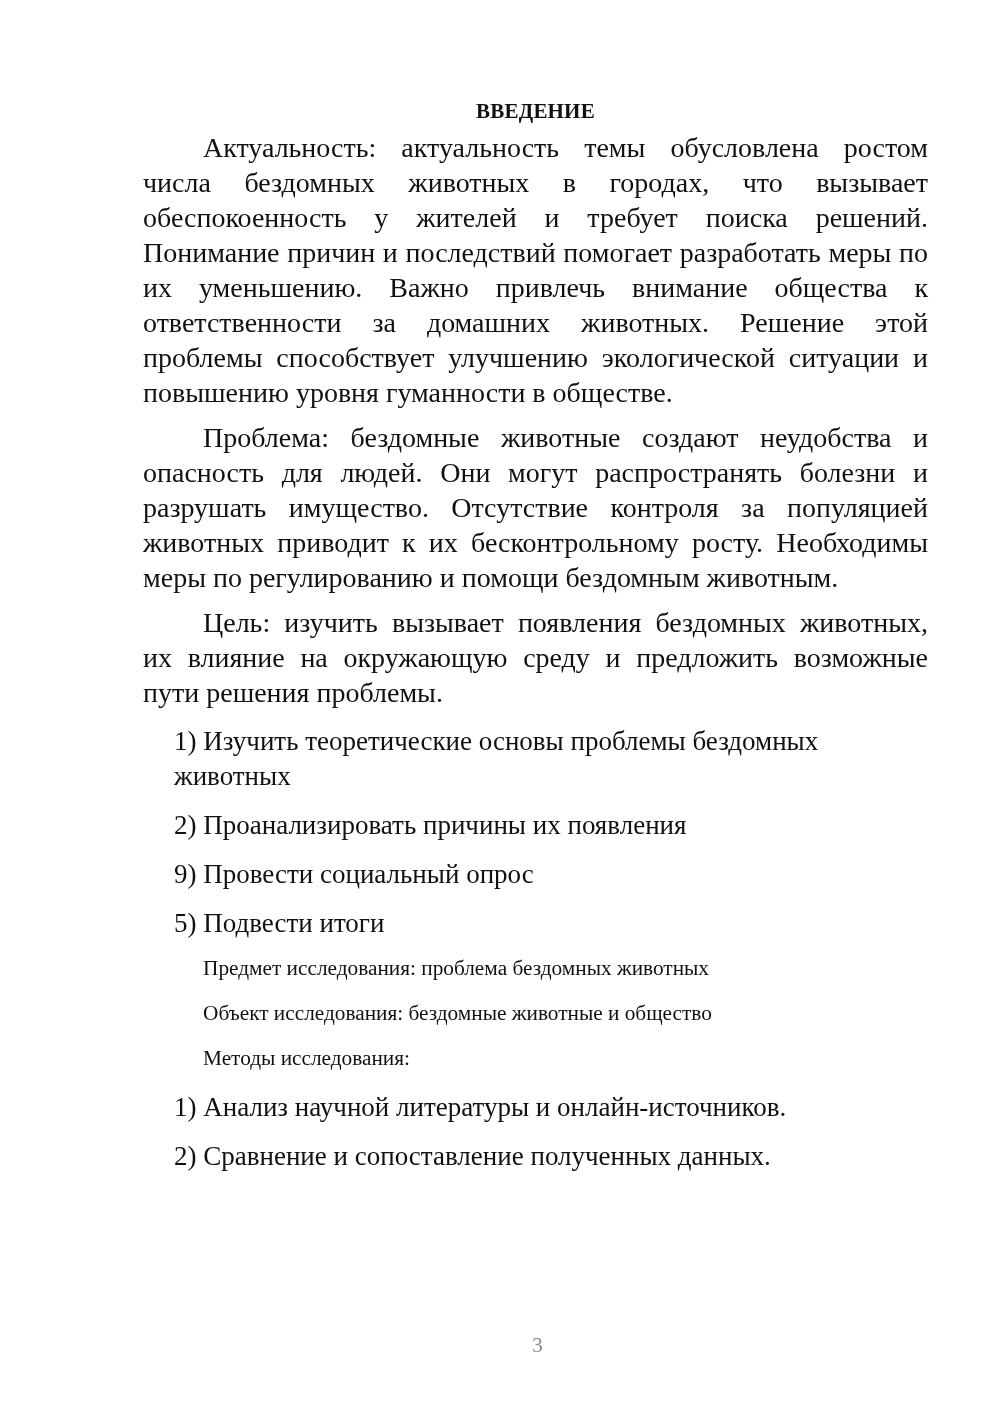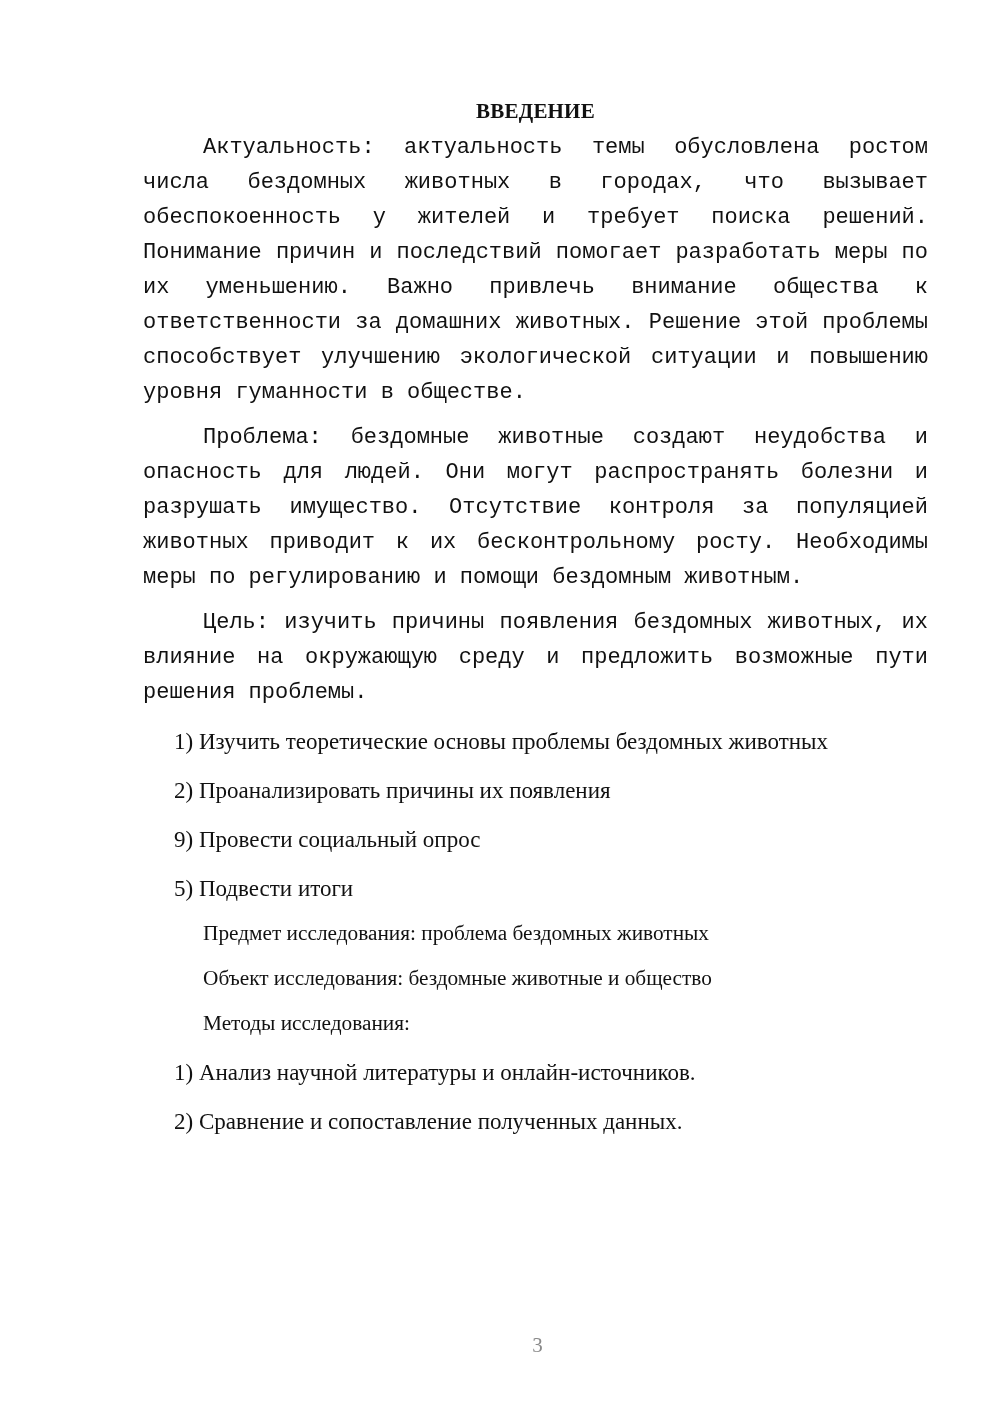--- a/index.html
+++ b/index.html
@@ -29,35 +29,34 @@
     }
     .title {
       text-align: center;
       font-weight: bold;
       font-size: 21px;
       line-height: 30px;
       margin: 0 0 4px 0;
       letter-spacing: 0.2px;
     }
     .para {
-      font-size: 22px;
+      font-size: 28px;
       line-height: 35px;
       text-align: justify;
       text-indent: 60px;
       margin: 0 0 10px 0;
-      font-family: Liberation Mono, monospace;
     }
     .plain {
       font-size: 21.3px;
       line-height: 35px;
       text-indent: 60px;
       margin: 0 0 10px 0;
     }
     .list-item {
-      font-size: 23px;
+      font-size: 27px;
       line-height: 35px;
       padding-left: 31px;
       margin: 14px 0 10px 0;
     }
     .page-number {
       position: absolute;
       top: 1333px;
       left: 0;
       width: 1075px;
       text-align: center;
@@ -67,21 +66,21 @@
   </style>
 </head>
 <body>
 
 <div class="page">
   <div class="content">
     <div class="title">ВВЕДЕНИЕ</div>
 
     <p class="para">Актуальность: актуальность темы обусловлена ростом числа бездомных животных в городах, что вызывает обеспокоенность у жителей и требует поиска решений. Понимание причин и последствий помогает разработать меры по их уменьшению. Важно привлечь внимание общества к ответственности за домашних животных. Решение этой проблемы способствует улучшению экологической ситуации и повышению уровня гуманности в обществе.</p>
     <p class="para">Проблема: бездомные животные создают неудобства и опасность для людей. Они могут распространять болезни и разрушать имущество. Отсутствие контроля за популяцией животных приводит к их бесконтрольному росту. Необходимы меры по регулированию и помощи бездомным животным.</p>
-    <p class="para">Цель: изучить причины появления бездомных животных, их влияние на окружающую среду и предложить возможные пути решения проблемы.</p>
+    <p class="para">Цель: изучить вызывает появления бездомных животных, их влияние на окружающую среду и предложить возможные пути решения проблемы.</p>
 
     <div>
       <p class="list-item">1) Изучить теоретические основы проблемы бездомных животных</p>
       <p class="list-item">2) Проанализировать причины их появления</p>
       <p class="list-item">9) Провести социальный опрос</p>
       <p class="list-item">5) Подвести итоги</p>
     </div>
 
     <p class="plain">Предмет исследования: проблема бездомных животных</p>
     <p class="plain">Объект исследования: бездомные животные и общество</p>

